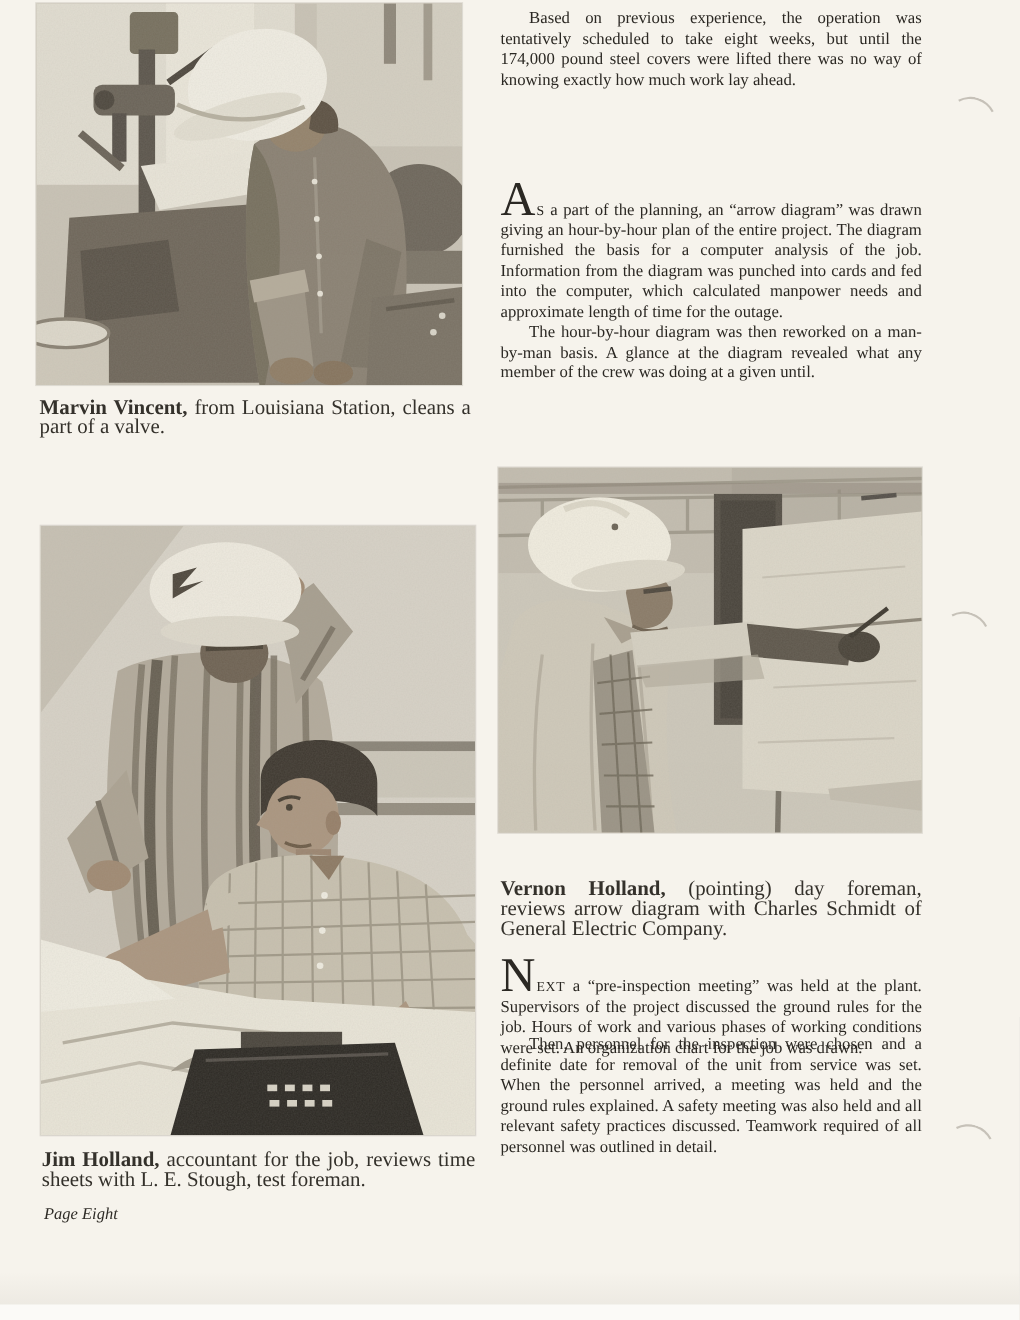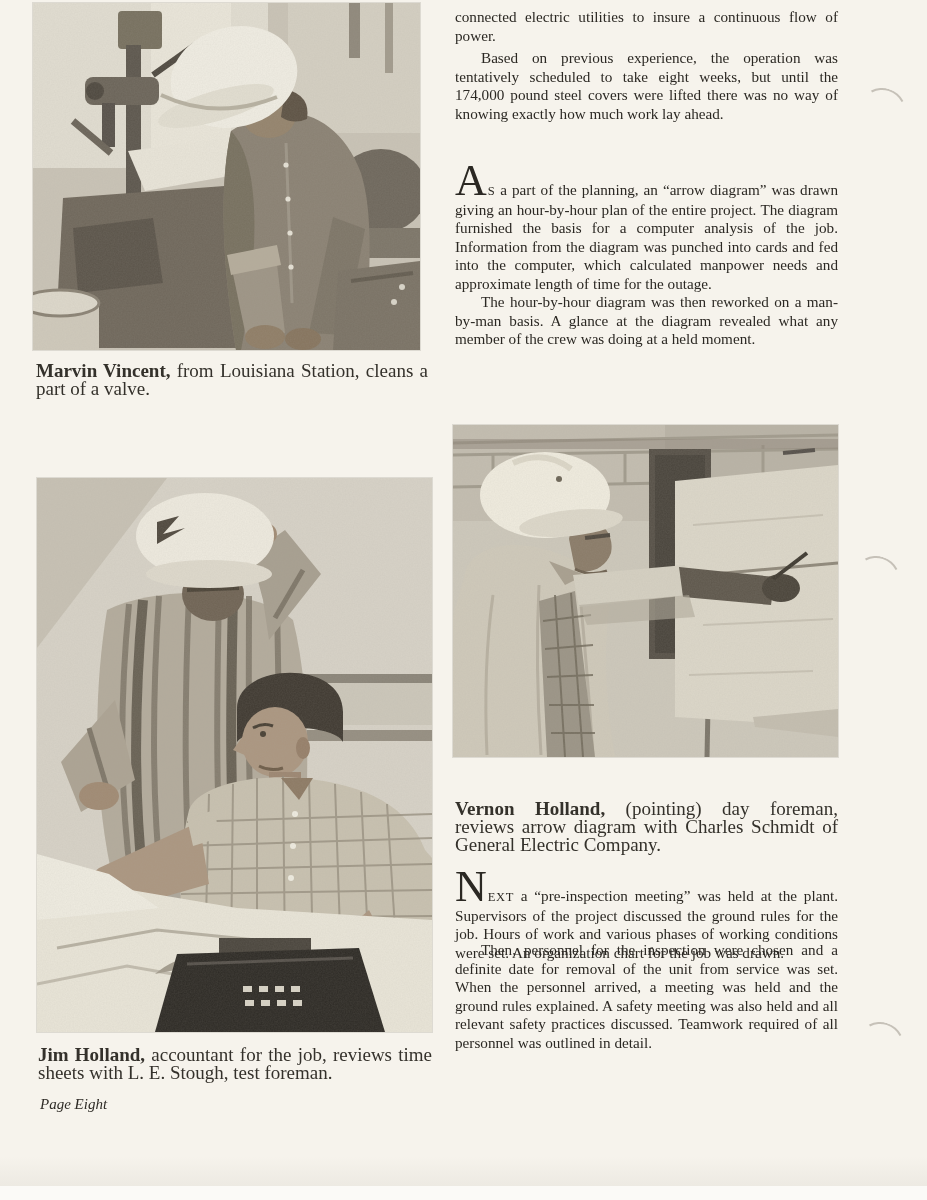--- a/index.html
+++ b/index.html
@@ -274,29 +274,28 @@
       <polygon points="126,180 236,170 242,192 134,200" fill="#b0aa9b" opacity="0.6"></polygon>
       <rect width="385" height="332" filter="url(#grain)" opacity="0.35"></rect>
     </svg>
   </div>
 
   <div class="caption" style="left:455px;top:800px;width:383px">
     <span class="cap-name">Vernon Holland,</span><span> (pointing) day foreman, reviews arrow diagram with Charles Schmidt of General Electric Company.</span>
   </div>
 
   <div class="body-par" style="top:8px">
-    <p class="gap-after">connected electric utilities to insure a continuous flow of power.</p>
     <p class="indent">Based on previous experience, the operation was tentatively scheduled to take eight weeks, but until the 174,000 pound steel covers were lifted there was no way of knowing exactly how much work lay ahead.</p>
   </div>
 
   <div class="body-par" style="top:181px">
     <p>
       <span class="dropcap">A</span><span class="sc">S</span><span> a part of the planning, an “arrow diagram” was drawn giving an hour-by-hour plan of the entire project. The diagram furnished the basis for a computer analysis of the job. Information from the diagram was punched into cards and fed into the computer, which calculated manpower needs and approximate length of time for the outage.</span>
     </p>
-    <p class="indent">The hour-by-hour diagram was then reworked on a man-by-man basis. A glance at the diagram revealed what any member of the crew was doing at a held moment.</p>
+    <p class="indent">The hour-by-hour diagram was then reworked on a man-by-man basis. A glance at the diagram revealed what any member of the crew was doing at a given until.</p>
   </div>
 
   <div class="body-par" style="top:887px">
     <p>
       <span class="dropcap">N</span><span class="sc">EXT</span><span> a “pre-inspection meeting” was held at the plant. Supervisors of the project discussed the ground rules for the job. Hours of work and various phases of working conditions were set. An organization chart for the job was drawn.</span>
     </p>
   </div>
 
   <div class="body-par" style="top:941px">
     <p class="indent">Then, personnel for the inspection were chosen and a definite date for removal of the unit from service was set. When the personnel arrived, a meeting was held and the ground rules explained. A safety meeting was also held and all relevant safety practices discussed. Teamwork required of all personnel was outlined in detail.</p>

